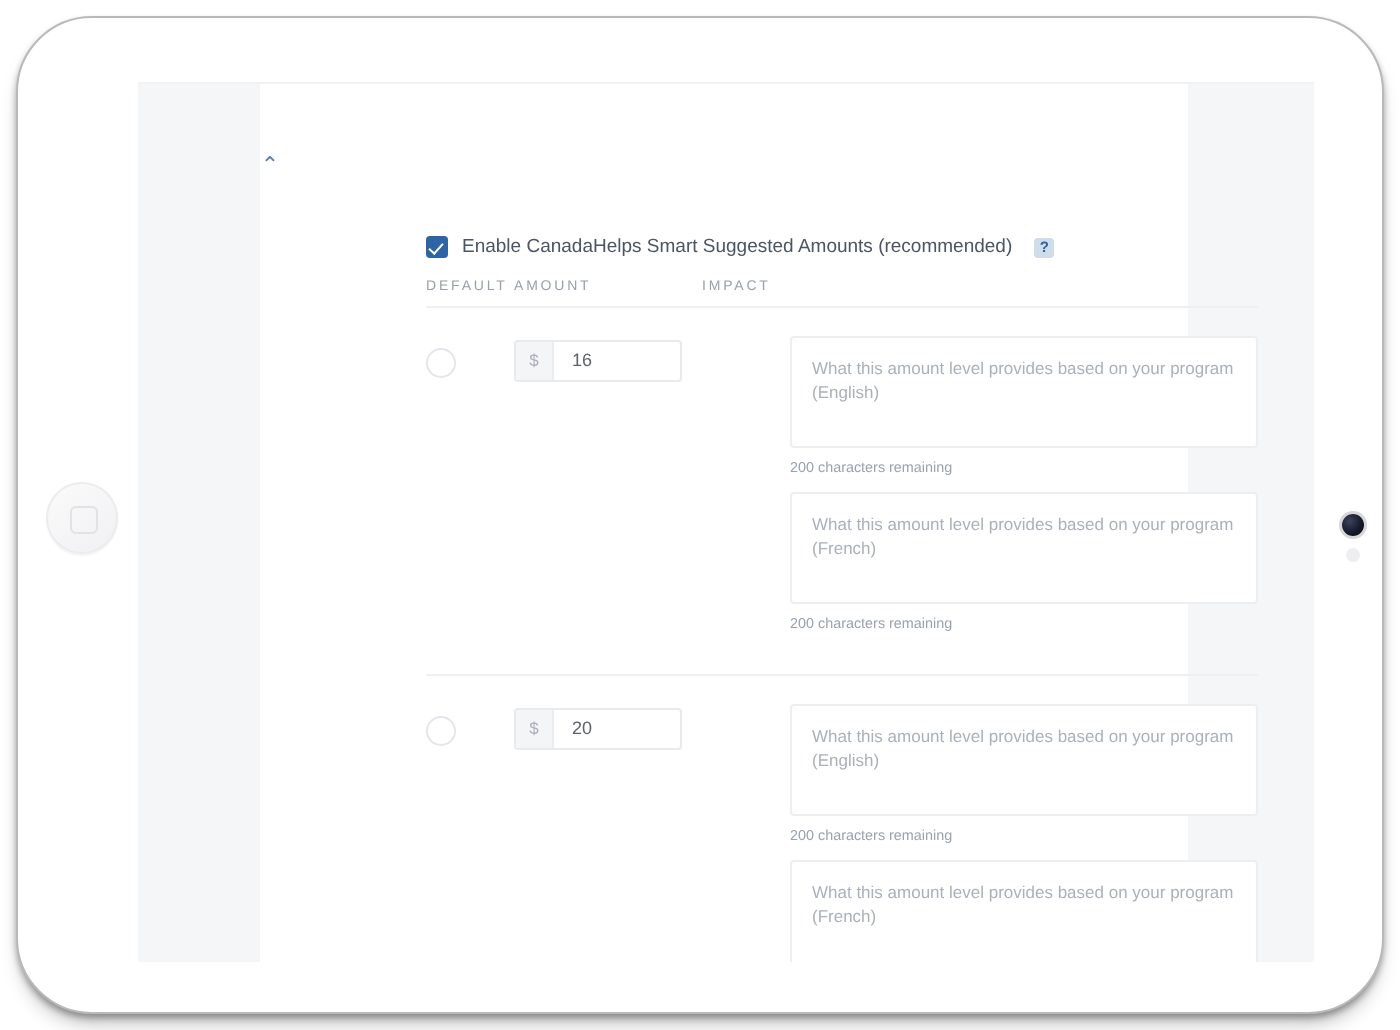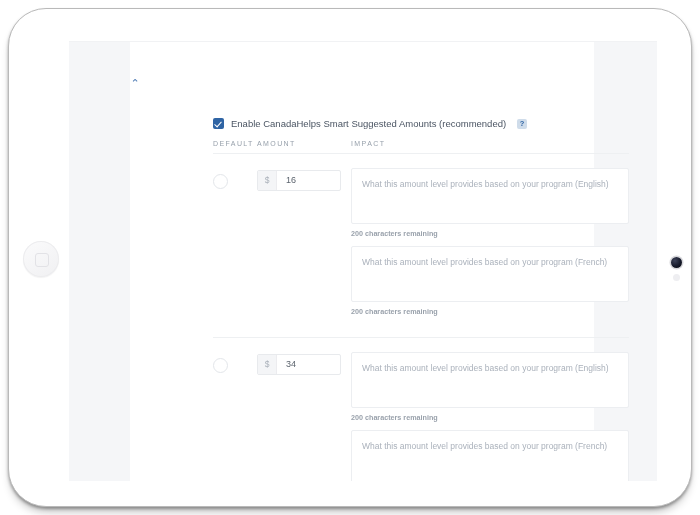--- a/index.html
+++ b/index.html
@@ -241,20 +241,21 @@
     padding-top: 6px;
     display: flex;
     justify-content: flex-start;
   }
   .cell-amount {
     width: 94px;
     padding-top: 2px;
   }
   .cell-impact {
     flex: 1;
+    margin-left: 44px;
   }
 
   
   .radio {
     width: 15px;
     height: 15px;
     border-radius: 50%;
     border: 1.2px solid #e3e6ea;
     background: #ffffff;
     cursor: pointer;
@@ -301,21 +302,20 @@
     font-size: 8.5px;
     line-height: 12px;
     padding: 9px 10px;
     cursor: text;
   }
   .char-count {
     color: #9aa2ac;
     font-size: 7.2px;
     padding-top: 5px;
     padding-bottom: 8px;
-    font-weight: bold;
   }
 </style>
 </head>
 <body>
 
 <div id="device">
 
   <div id="home-button"></div>
   <div id="camera-lens"></div>
   <div id="ambient-sensor"></div>
@@ -367,21 +367,21 @@
       </div>
       <div class="divider"></div>
 
       <div class="amount-row">
         <div class="cell-default">
           <div class="radio"></div>
         </div>
         <div class="cell-amount">
           <div class="amount-group">
             <div class="currency-prefix">$</div>
-            <div class="amount-value">34</div>
+            <div class="amount-value">20</div>
           </div>
         </div>
         <div class="cell-impact">
           <div class="impact-box">What this amount level provides based on your program (English)</div>
           <div class="char-count">200 characters remaining</div>
           <div class="impact-box">What this amount level provides based on your program (French)</div>
 
         </div>
       </div>
 

